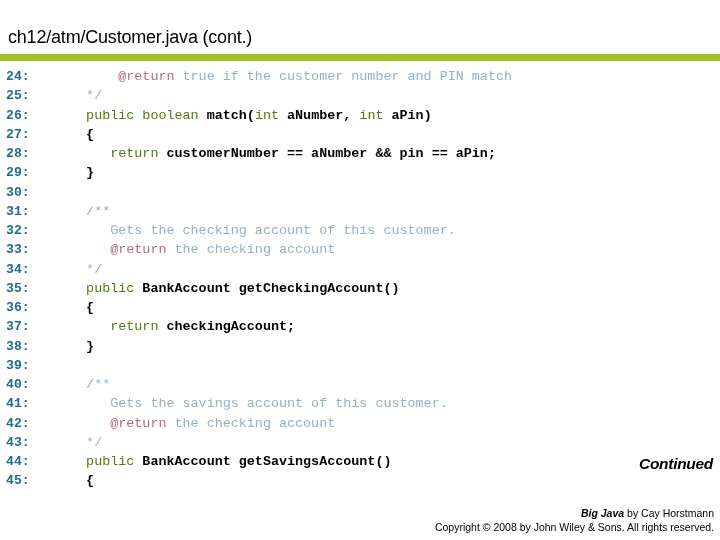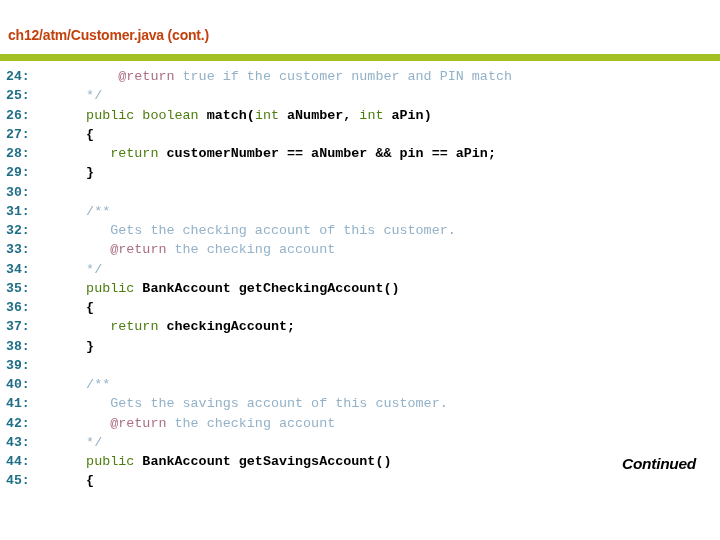--- a/index.html
+++ b/index.html
@@ -16,23 +16,23 @@
     font-family: "Liberation Sans", sans-serif;
     -webkit-font-smoothing: none;
   }
 
   
   #slide-title {
     position: absolute;
     left: 8px;
     top: 27px;
     font-family: "Liberation Sans", sans-serif;
-    font-size: 14px;
-    font-weight: bold;
-    color: #c2410c;
+    font-size: 18px;
+    font-weight: normal;
+    color: #000000;
     letter-spacing: -0.2px;
     white-space: nowrap;
   }
 
   
   #title-rule {
     position: absolute;
     left: 0px;
     top: 54px;
     width: 720px;
@@ -65,21 +65,21 @@
     font-size: 13.2px;
   }
   .src { color: #000000; font-weight: bold; }
   .kw  { color: #4d7c0f; }
   .cm  { color: #93b1c8; }
   .tag { color: #ad6e80; }
 
   
   #continued {
     position: absolute;
-    right: 24px;
+    right: 7px;
     top: 455px;
     font-family: "Liberation Sans", sans-serif;
     font-size: 15.5px;
     font-weight: bold;
     font-style: italic;
     color: #000000;
     letter-spacing: -0.3px;
   }
 
   
@@ -102,13 +102,17 @@
 
 <div id="slide-title">ch12/atm/Customer.java  (cont.)</div>
 
 <div id="title-rule"></div>
 
 <div id="code-listing"><div class="code-line"><span class="ln">24:</span><span class="cm">       </span><span class="tag">@return</span><span class="cm"> true if the customer number and PIN match</span></div><div class="code-line"><span class="ln">25:</span><span class="cm">   */</span></div><div class="code-line"><span class="ln">26:</span><span class="kw">   public boolean </span><span class="src">match(</span><span class="kw">int</span><span class="src"> aNumber, </span><span class="kw">int</span><span class="src"> aPin)</span></div><div class="code-line"><span class="ln">27:</span><span class="src">   {</span></div><div class="code-line"><span class="ln">28:</span><span class="kw">      return </span><span class="src">customerNumber == aNumber &amp;&amp; pin == aPin;</span></div><div class="code-line"><span class="ln">29:</span><span class="src">   }</span></div><div class="code-line"><span class="ln">30:</span><span class="src"></span></div><div class="code-line"><span class="ln">31:</span><span class="cm">   /**</span></div><div class="code-line"><span class="ln">32:</span><span class="cm">      Gets the checking account of this customer.</span></div><div class="code-line"><span class="ln">33:</span><span class="cm">      </span><span class="tag">@return</span><span class="cm"> the checking account</span></div><div class="code-line"><span class="ln">34:</span><span class="cm">   */</span></div><div class="code-line"><span class="ln">35:</span><span class="kw">   public </span><span class="src">BankAccount getCheckingAccount()</span></div><div class="code-line"><span class="ln">36:</span><span class="src">   {</span></div><div class="code-line"><span class="ln">37:</span><span class="kw">      return </span><span class="src">checkingAccount;</span></div><div class="code-line"><span class="ln">38:</span><span class="src">   }</span></div><div class="code-line"><span class="ln">39:</span><span class="src"></span></div><div class="code-line"><span class="ln">40:</span><span class="cm">   /**</span></div><div class="code-line"><span class="ln">41:</span><span class="cm">      Gets the savings account of this customer.</span></div><div class="code-line"><span class="ln">42:</span><span class="cm">      </span><span class="tag">@return</span><span class="cm"> the checking account</span></div><div class="code-line"><span class="ln">43:</span><span class="cm">   */</span></div><div class="code-line"><span class="ln">44:</span><span class="kw">   public </span><span class="src">BankAccount getSavingsAccount()</span></div><div class="code-line"><span class="ln">45:</span><span class="src">   {</span></div></div>
 
 <div id="continued">Continued</div>
 
 <div id="footer">
+  <div id="footer-line1">
+    <span class="book">Big Java</span><span> by Cay Horstmann</span>
+  </div>
+  <div id="footer-line2">Copyright © 2008 by John Wiley &amp; Sons.  All rights reserved.</div>
 </div>
 
 </body></html>

